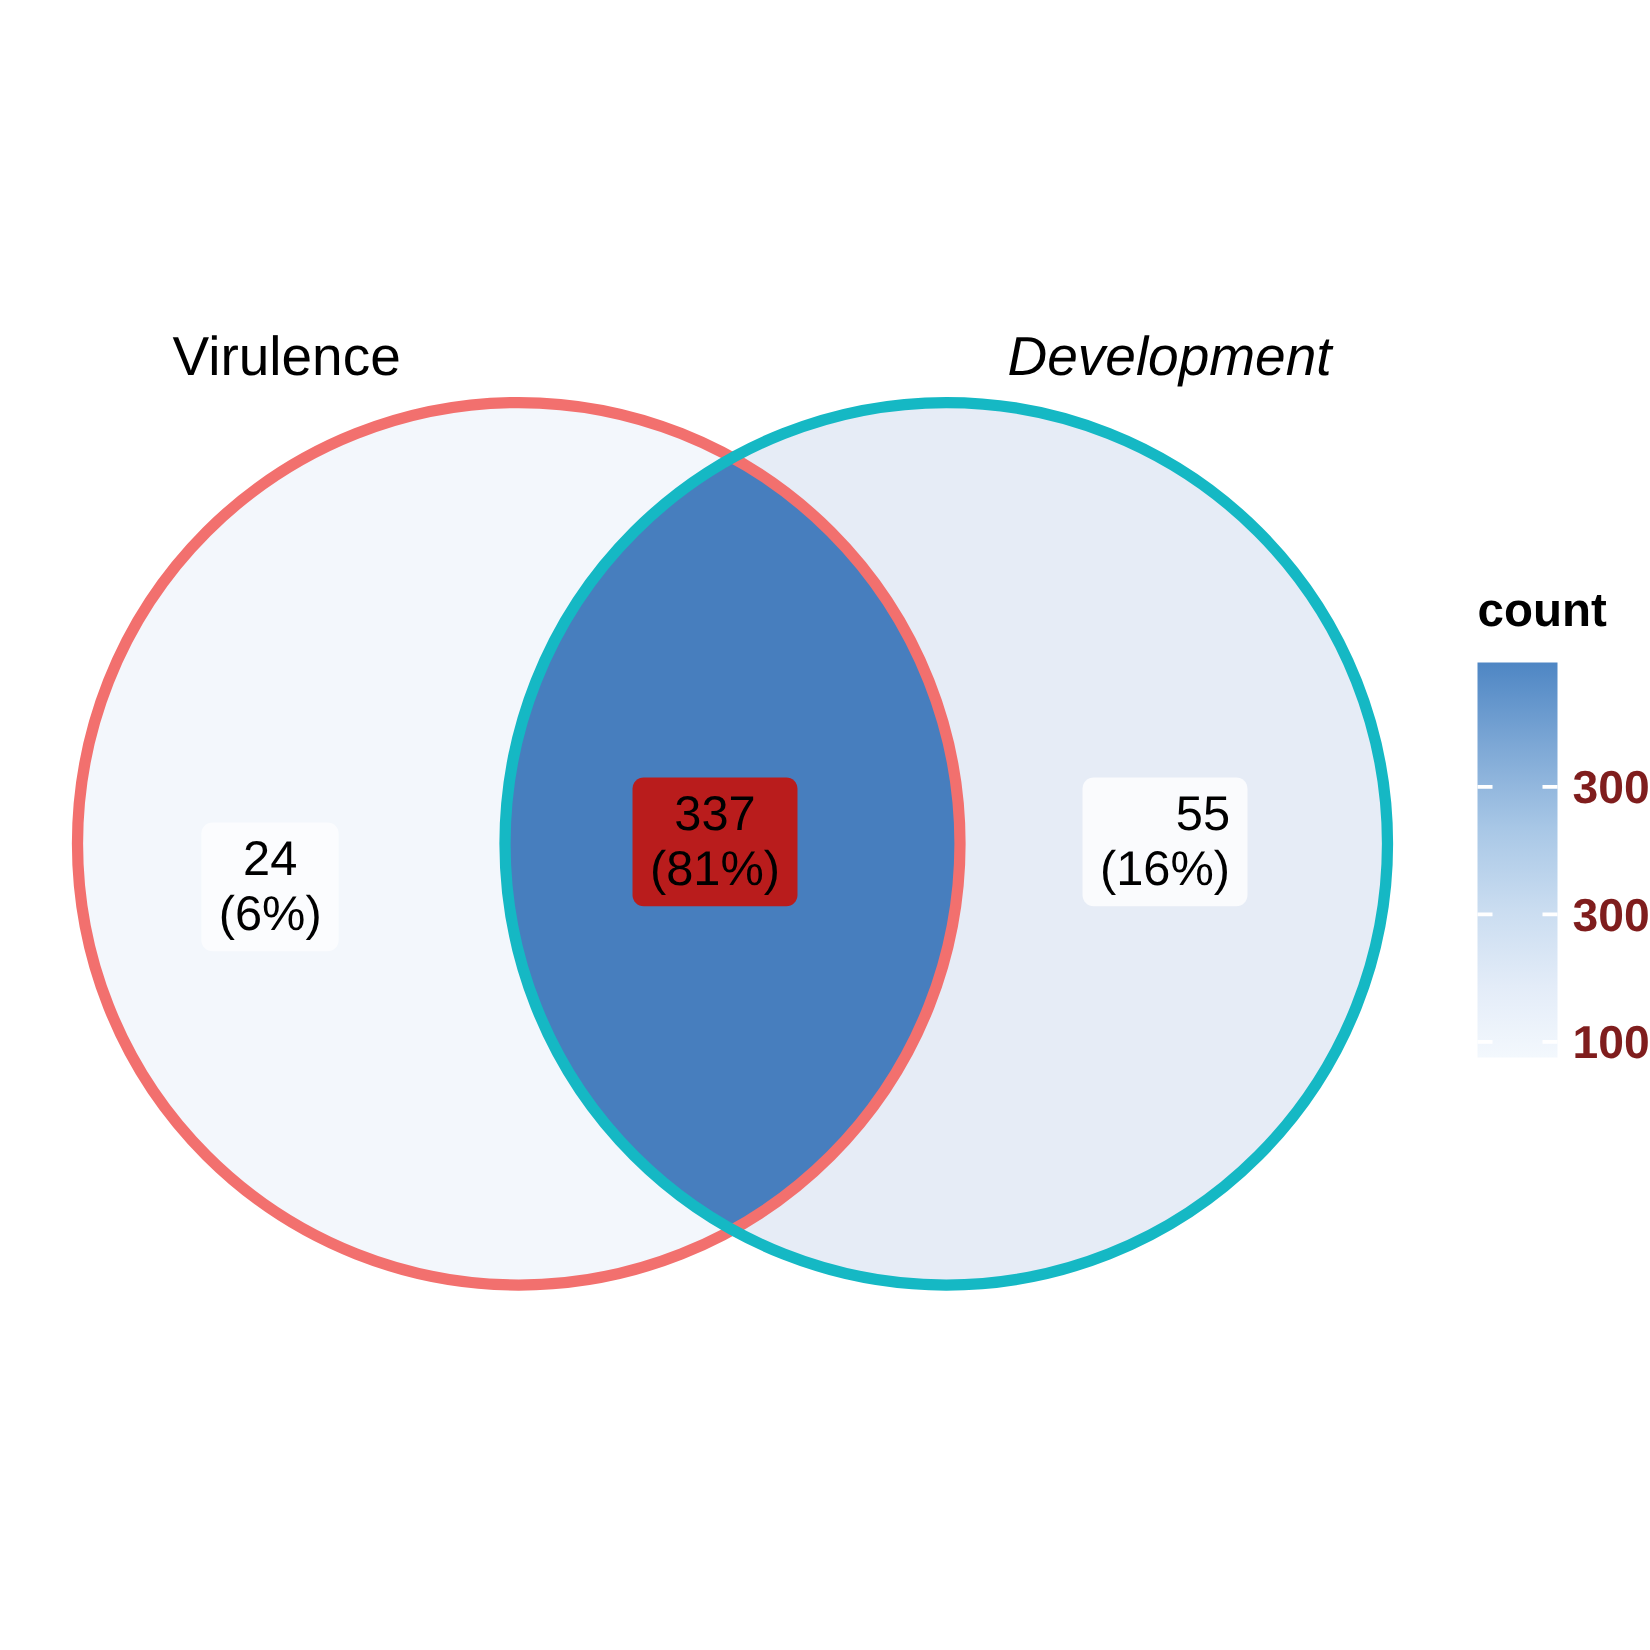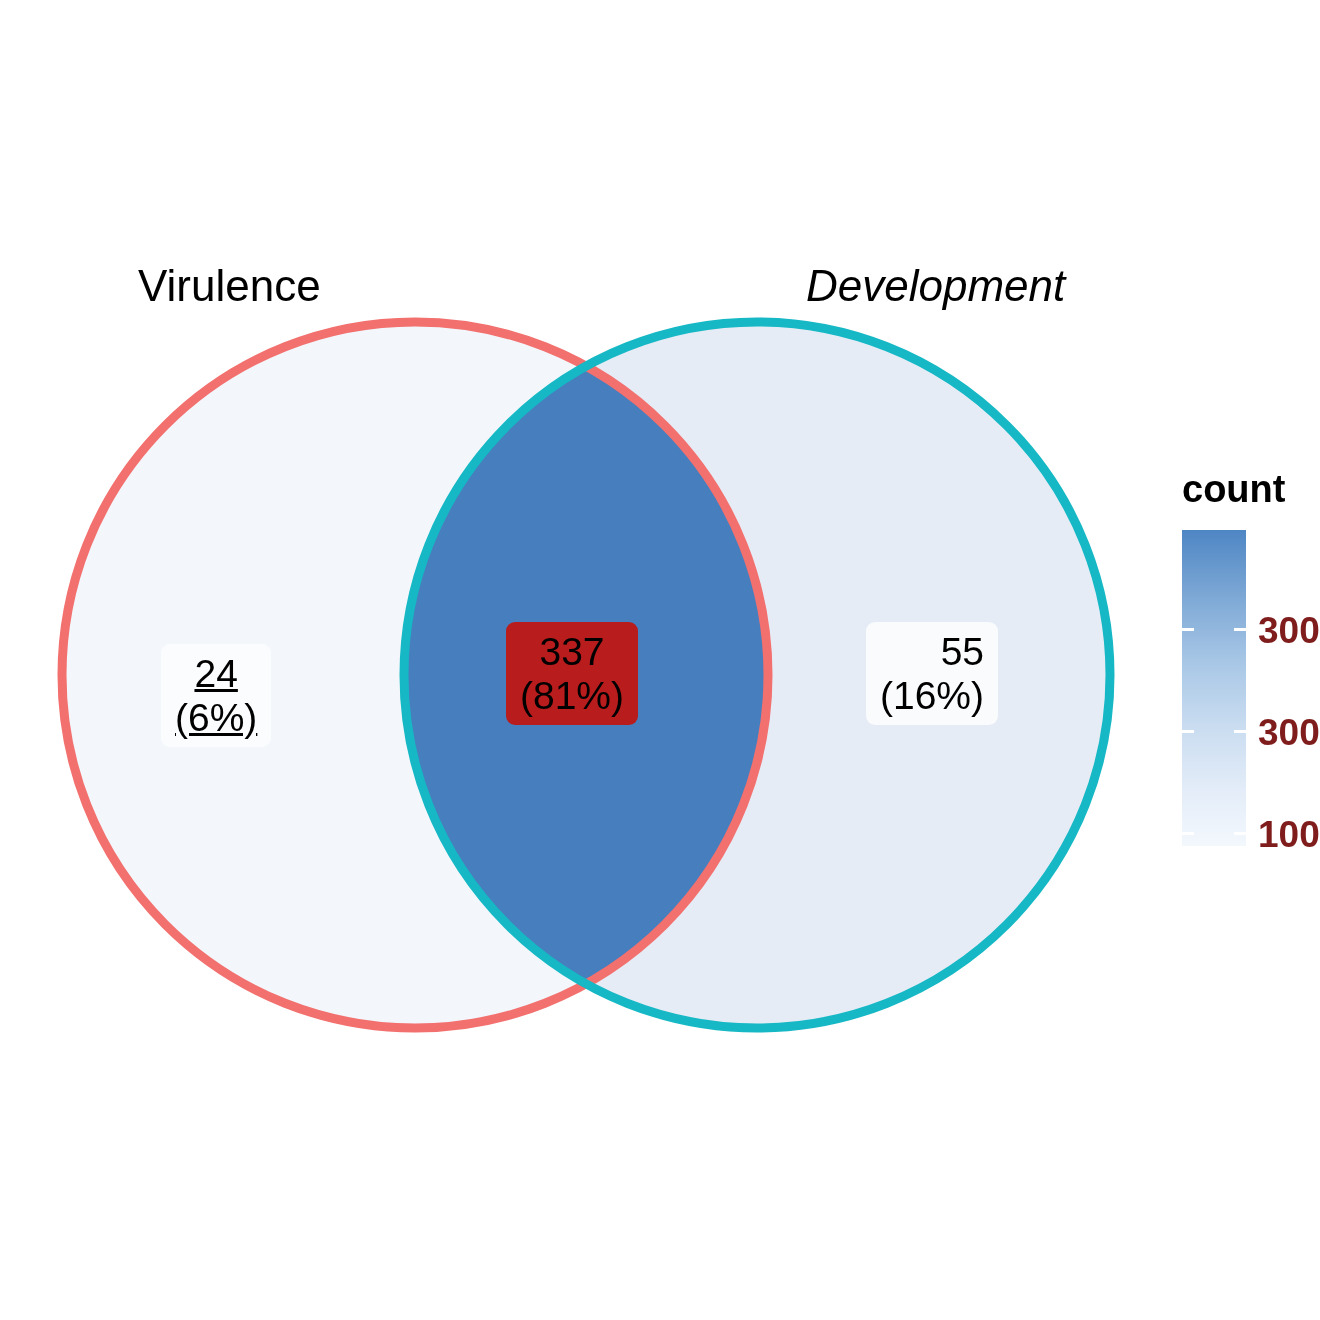--- a/index.html
+++ b/index.html
@@ -48,23 +48,22 @@
     line-height: 1.12;
     font-size: 39px;
     color: #000000;
     white-space: nowrap;
     text-align: center;
   }
   .region-label .count-line,
   .region-label .pct-line { display: block; }
 
   #label-left {
-    left: 161px; top: 644px;
+    left: 161px; top: 658px;
     background: rgba(255,255,255,0.62);
-    text-decoration: underline;
   }
   #label-center {
     left: 506px; top: 622px;
     background: #b91c1c;
   }
   #label-right {
     left: 866px; top: 622px;
     background: rgba(255,255,255,0.78);
     align-items: flex-end;
   }

